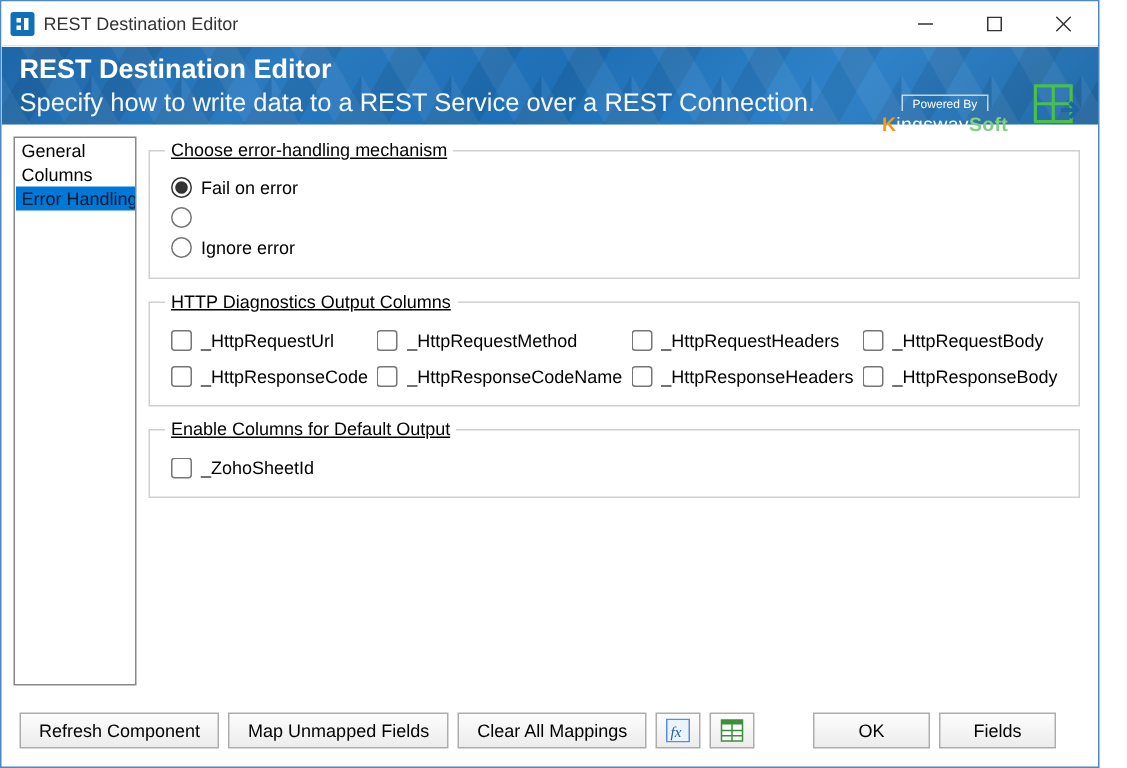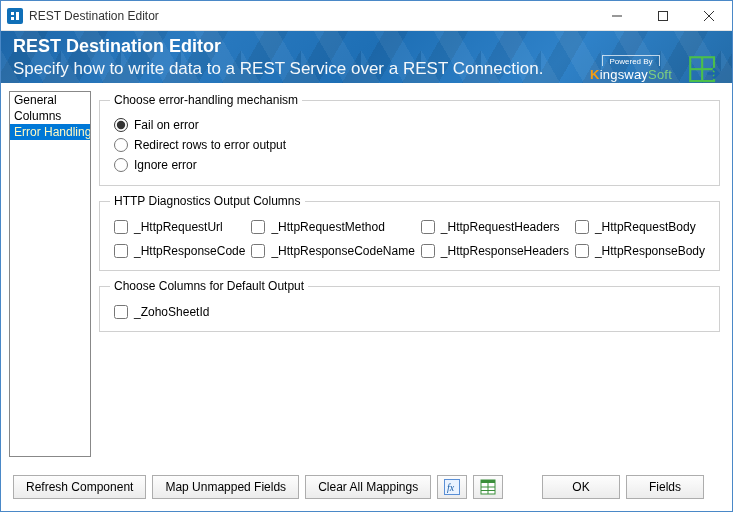--- a/index.html
+++ b/index.html
@@ -29,37 +29,37 @@
     position: absolute; inset: 0;
     background-image:
       linear-gradient(60deg, rgba(255,255,255,0.06) 25%, transparent 25%, transparent 50%, rgba(255,255,255,0.06) 50%, rgba(255,255,255,0.06) 75%, transparent 75%),
       linear-gradient(-60deg, rgba(0,0,0,0.08) 25%, transparent 25%, transparent 50%, rgba(0,0,0,0.08) 50%, rgba(0,0,0,0.08) 75%, transparent 75%);
     background-size: 60px 60px;
     pointer-events: none;
   }
   .banner-text { position: relative; }
   .banner h1 { margin: 0 0 2px 0; font-size: 18px; font-weight: 600; }
   .banner p { margin: 0; font-size: 17px; opacity: 0.95; }
-  .banner-right { margin-left: auto; display: flex; align-items: flex-start; gap: 14px; position: relative; margin-top: 28px; }
+  .banner-right { margin-left: auto; display: flex; align-items: flex-end; gap: 14px; position: relative; margin-top: 28px; }
   .ks-logo { text-align: center; color: #fff; }
   .ks-logo .small { font-size: 8px; border: 1px solid rgba(255,255,255,0.7); border-bottom: none; padding: 1px 6px 0 6px; display: inline-block; }
   .ks-logo .main { font-size: 13px; letter-spacing: 0.2px; }
   .ks-logo .main .k { color: #f39c12; font-weight: 700; }
-  .ks-logo .main .soft { color: #7fd07f; font-weight: 400; }
+  .ks-logo .main .soft { color: #7fd07f; font-weight: 700; }
   .banner-icon svg { width: 34px; height: 34px; }
 
   
   .body { flex: 1; display: flex; padding: 8px; gap: 6px; min-height: 0; }
   .sidebar { width: 100px; border: 1px solid #888; background: #fff; overflow: auto; }
   .sidebar-item { padding: 1px 4px; cursor: default; white-space: nowrap; }
-  .sidebar-item.selected { background: #0078d7; color: #fef9c3; }
+  .sidebar-item.selected { background: #0078d7; color: #0f172a; }
 
   .content { flex: 1; display: flex; flex-direction: column; gap: 8px; padding: 2px 4px 2px 2px; }
   fieldset { border: 1px solid #d0d0d0; padding: 8px 10px 10px 10px; margin: 0; }
-  legend { padding: 0 4px; }
+  legend { padding: 0 4px; text-decoration: underline; }
   .radio-row, .check-row { display: flex; align-items: flex-start; gap: 6px; padding: 3px 0 3px 4px; }
   input[type=radio], input[type=checkbox] { width: 14px; height: 14px; margin: 0; accent-color: #333; }
 
   .col-grid { display: grid; grid-template-columns: repeat(4, 1fr); row-gap: 10px; column-gap: 6px; padding: 4px 4px 2px 4px; }
   .check-cell { display: flex; align-items: flex-start; gap: 6px; white-space: nowrap; }
 
   
   .footer { display: flex; align-items: center; gap: 6px; padding: 10px 28px 12px 12px; }
   .footer .gap { flex: 1; }
   button.btn { font: inherit; background: linear-gradient(#fdfdfd,#ececec); border: 1px solid #adadad; padding: 4px 12px; min-width: 72px; }
@@ -127,21 +127,20 @@
     <div class="content">
 
       <fieldset>
         <legend>Choose error-handling mechanism</legend>
         <label class="radio-row">
           <input type="radio" name="eh" checked="" style="">
           <span>Fail on error</span>
         </label>
         <label class="radio-row">
           <input type="radio" name="eh" style="">
-          <span>Redirect rows to error output</span>
         </label>
         <label class="radio-row">
           <input type="radio" name="eh" style="">
           <span>Ignore error</span>
         </label>
       </fieldset>
 
       <fieldset>
         <legend>HTTP Diagnostics Output Columns</legend>
         <div class="col-grid">
@@ -174,21 +173,21 @@
               <span>_HttpResponseHeaders</span>
           </label>
           <label class="check-cell">
             <input type="checkbox" style="">
               <span>_HttpResponseBody</span>
           </label>
         </div>
       </fieldset>
 
       <fieldset>
-        <legend>Choose Columns for Default Output</legend>
+        <legend>Enable Columns for Default Output</legend>
         <div style="padding:4px 4px 2px 4px;">
           <label class="check-cell">
             <input type="checkbox" style="">
               <span>_ZohoSheetId</span>
           </label>
         </div>
       </fieldset>
     </div>
   </div>
 

